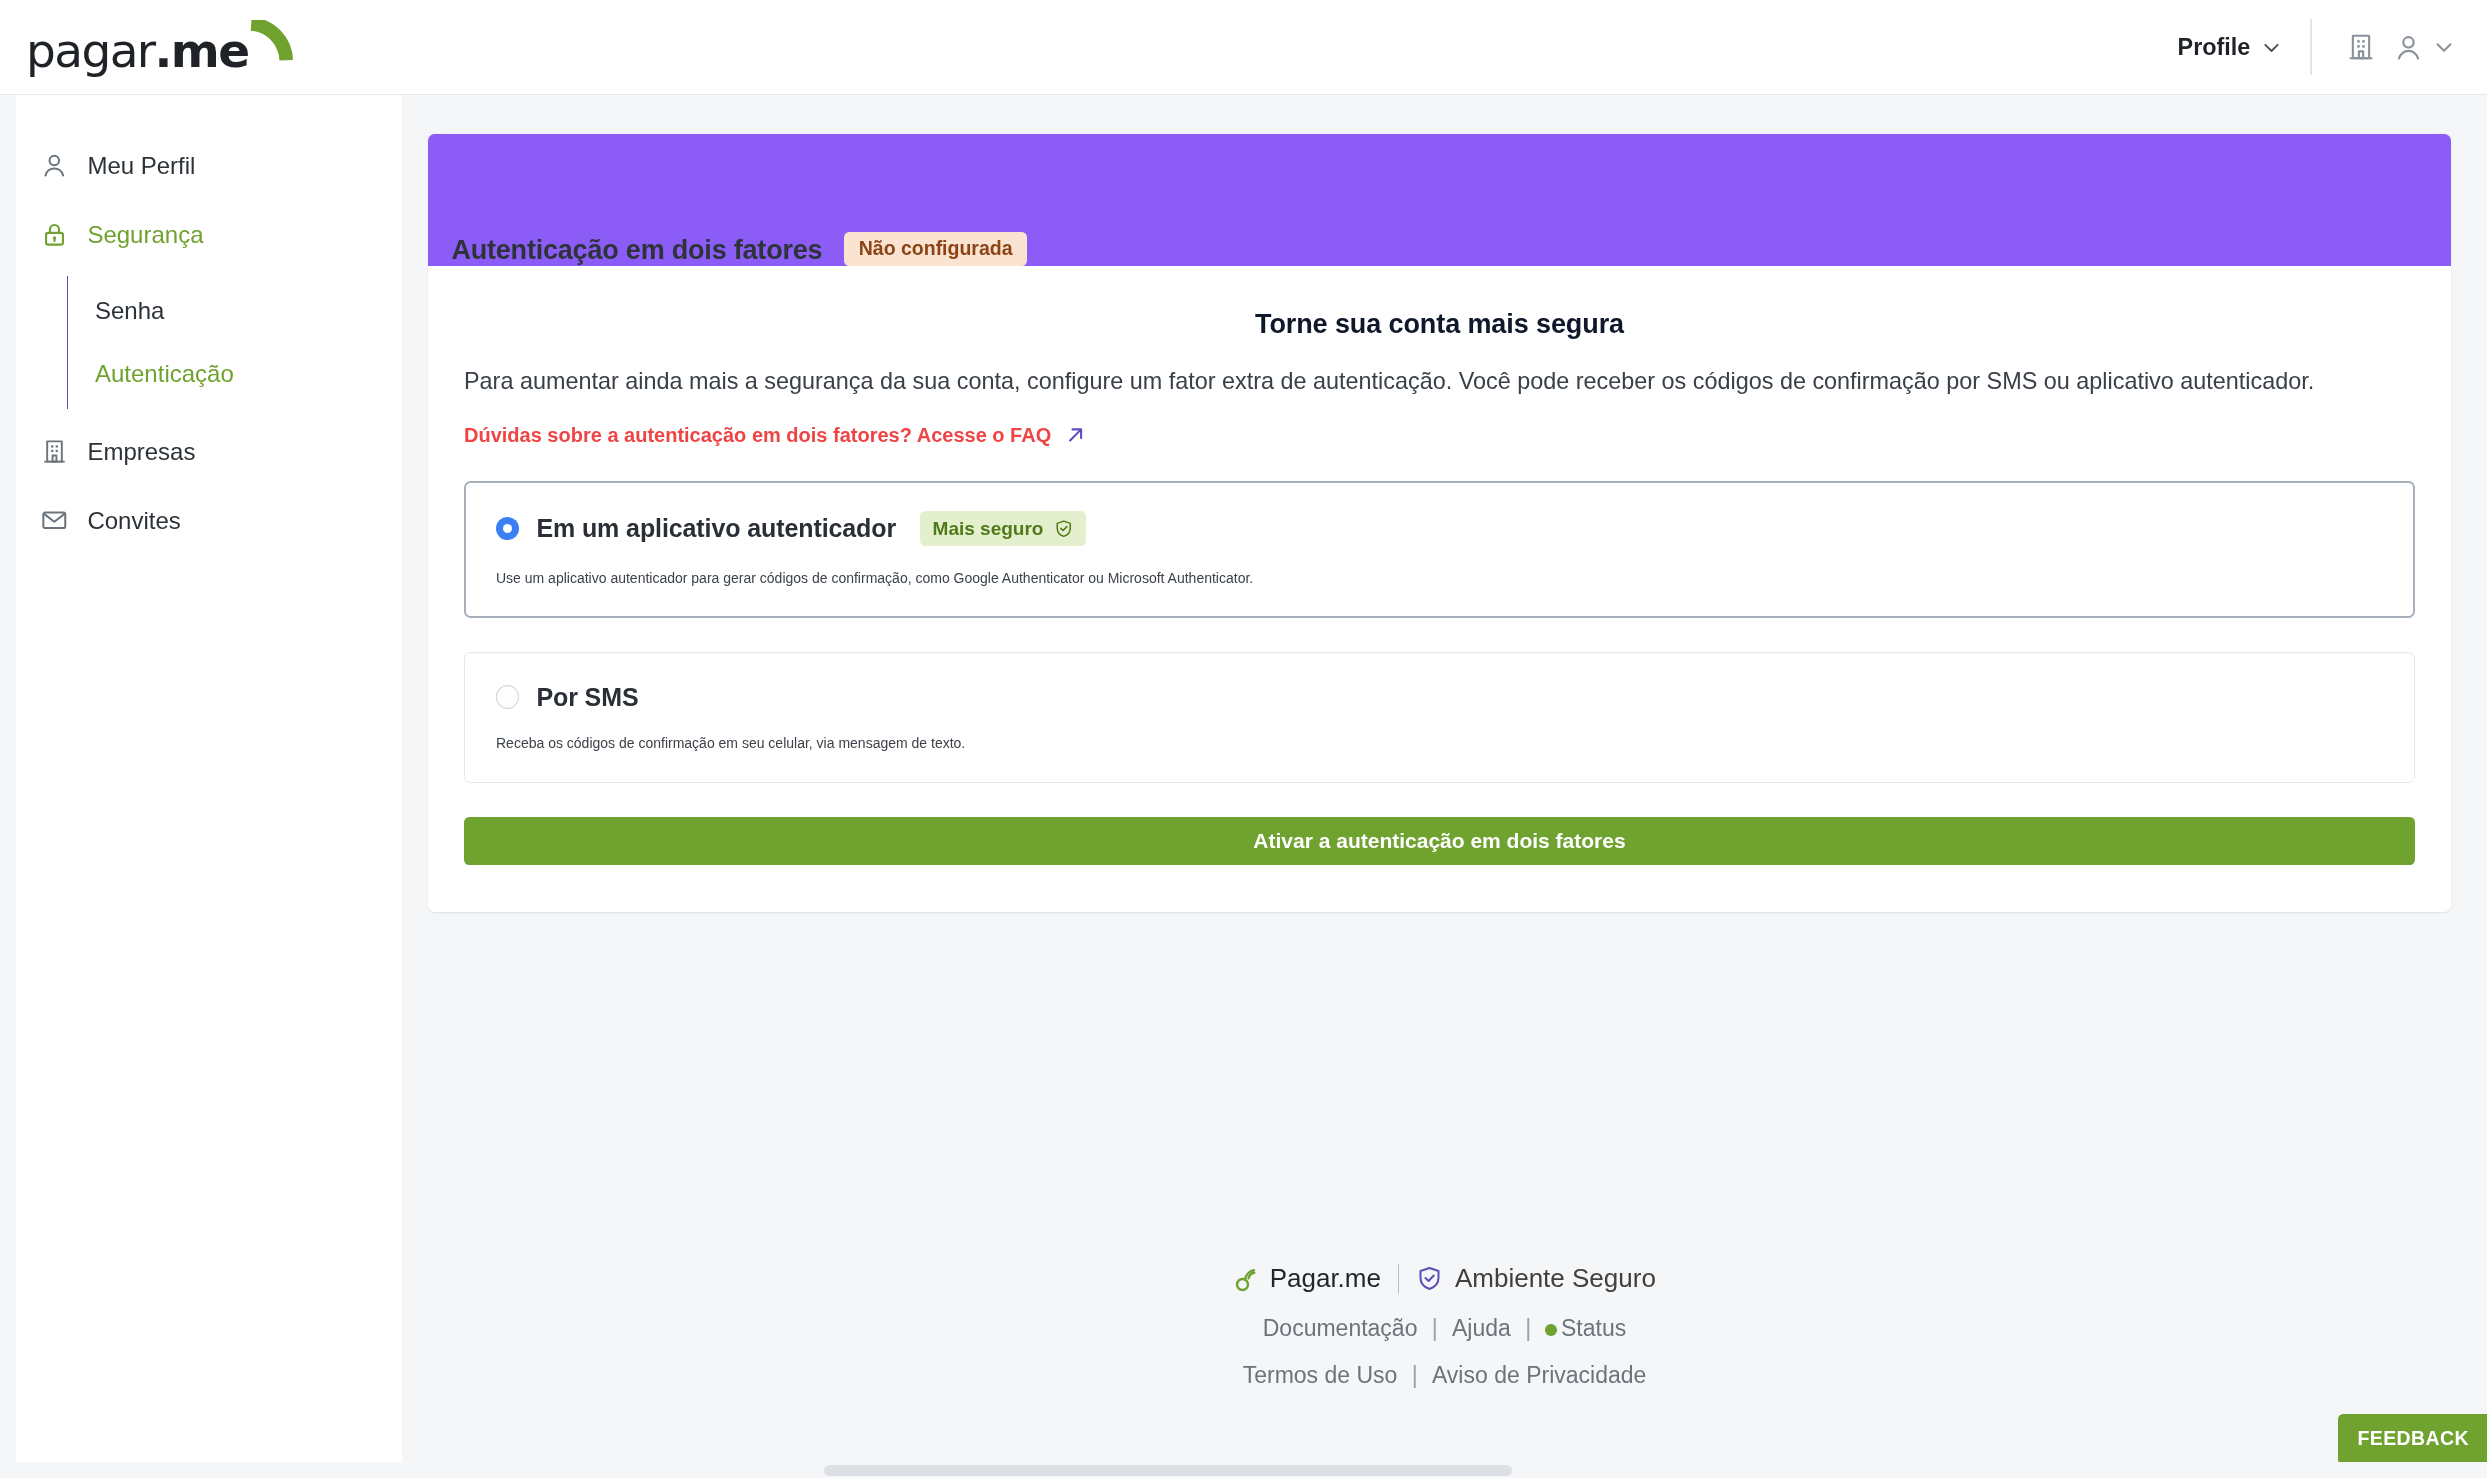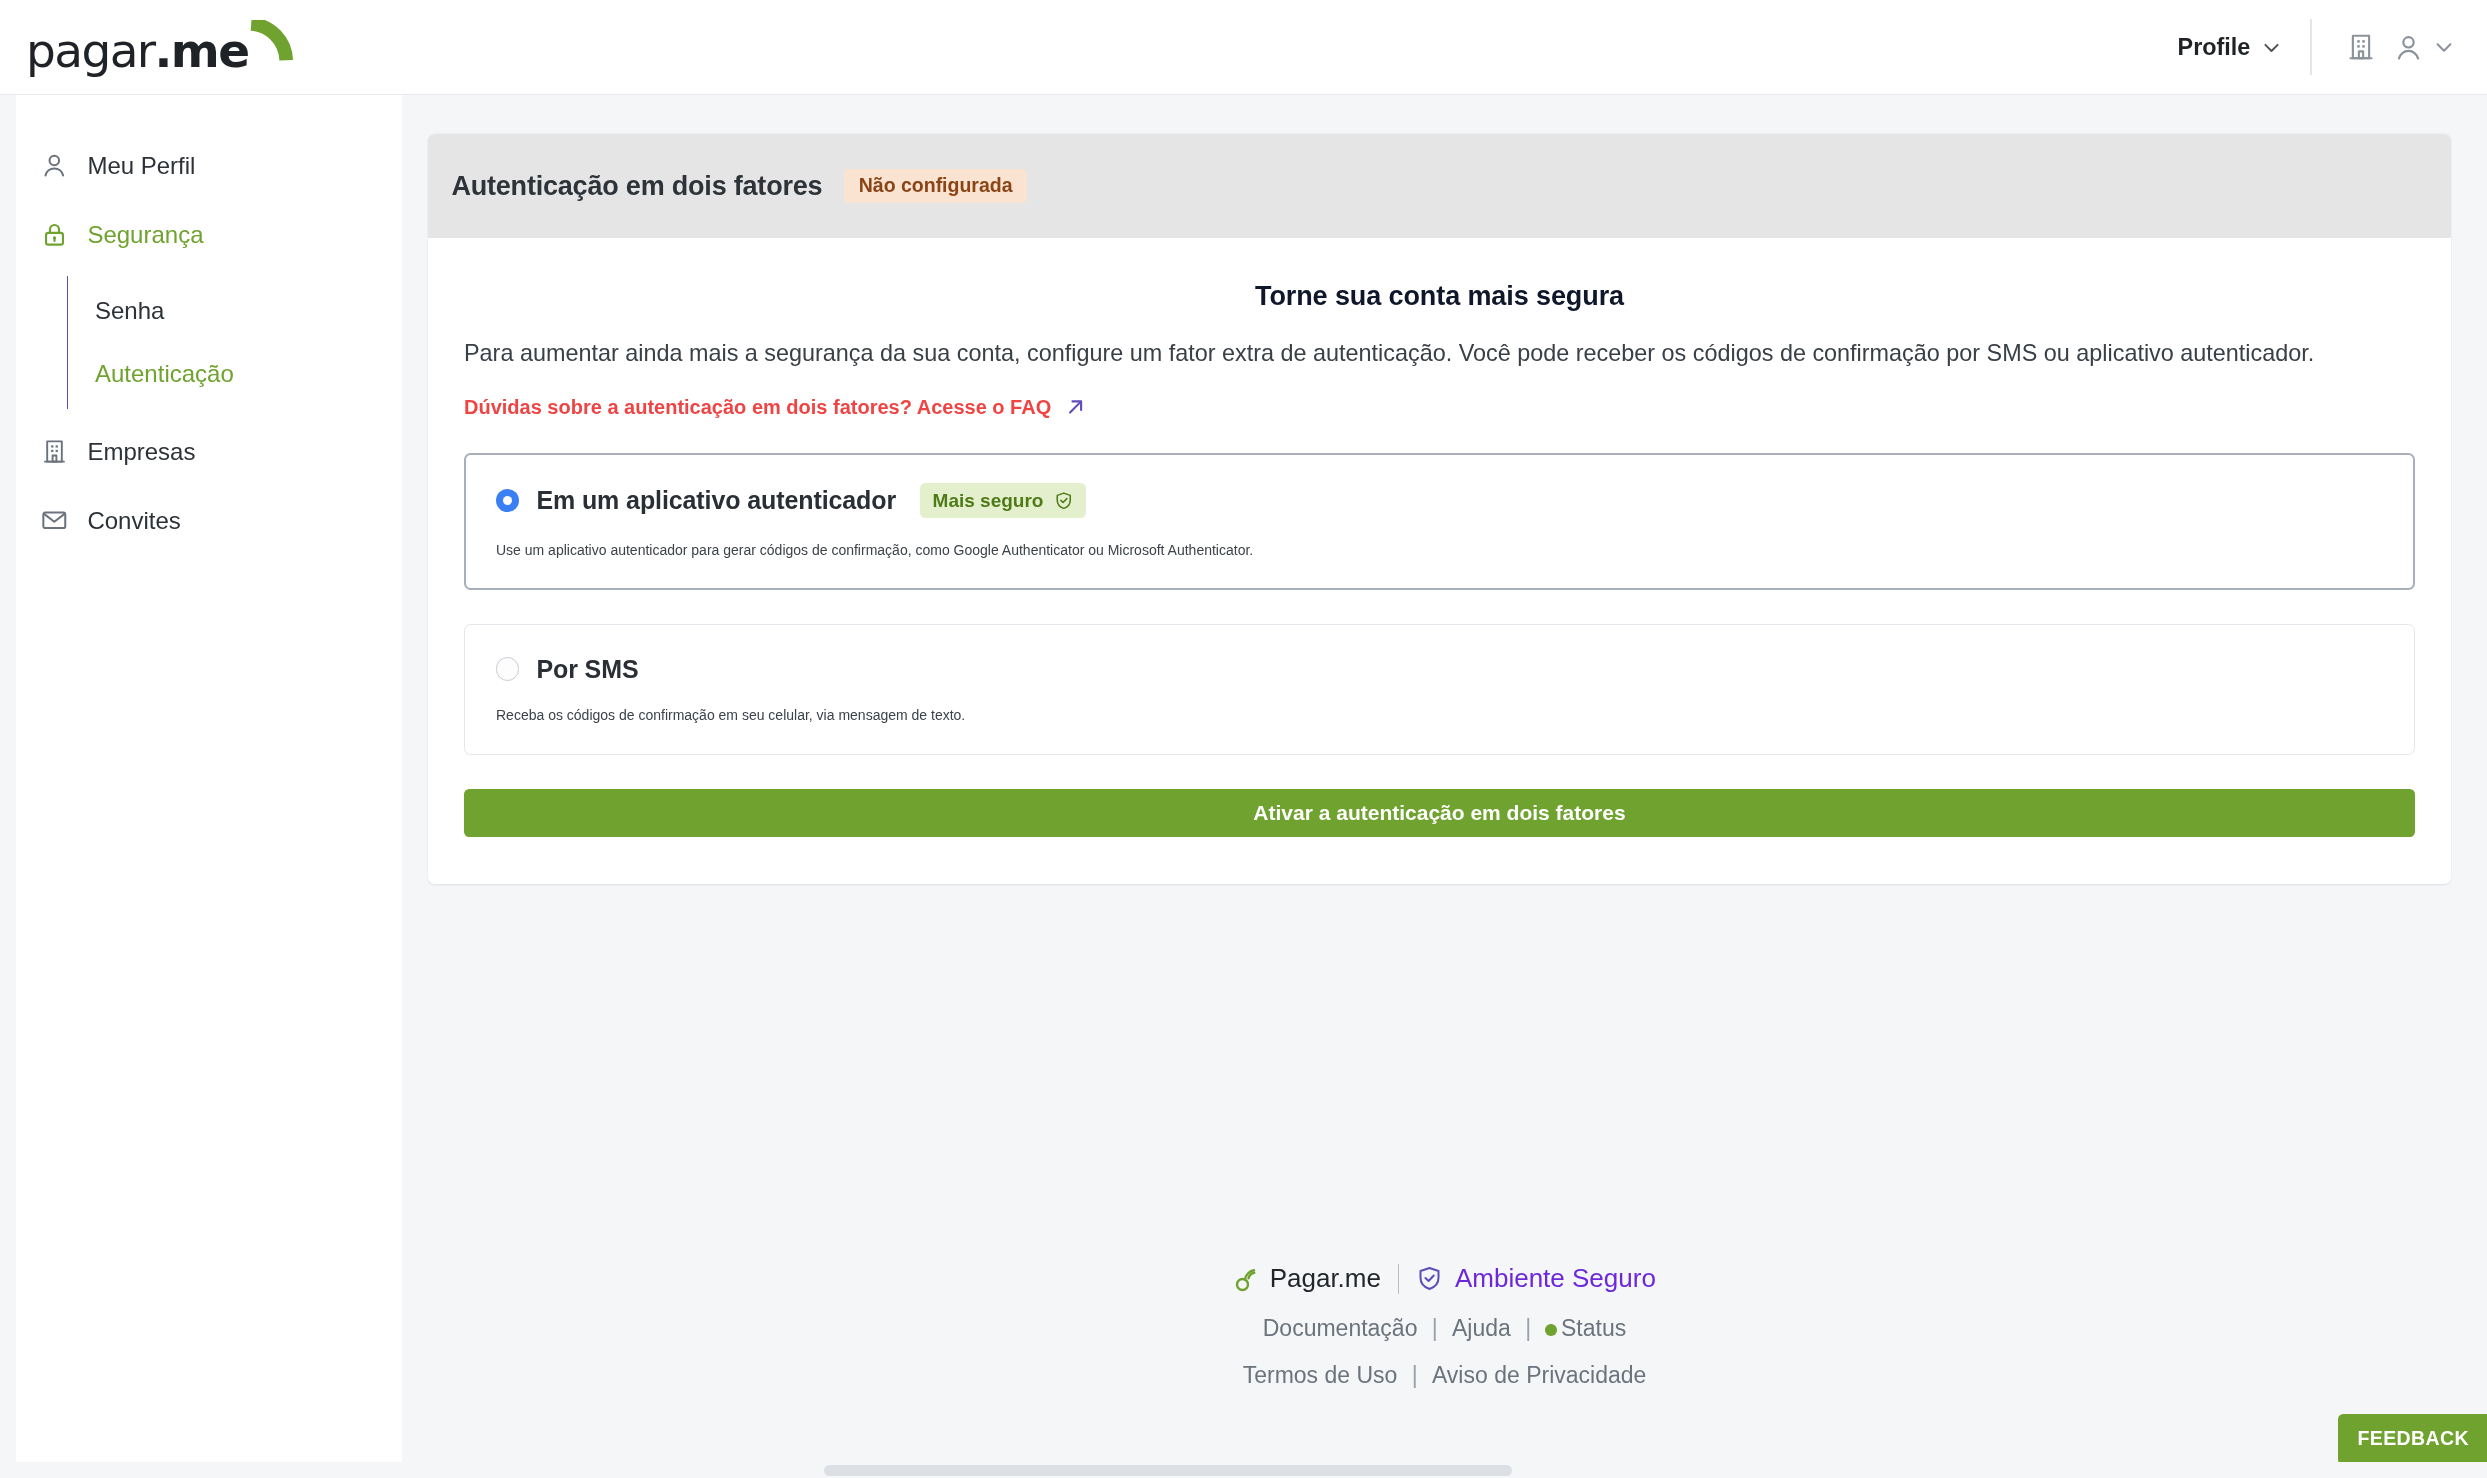--- a/index.html
+++ b/index.html
@@ -79,23 +79,23 @@
   }
 
   .card {
     margin: 39px 36px 0 26px;
     background: #ffffff;
     border-radius: 6.5px;
     box-shadow: 0 0.6px 1.9px rgba(20,25,35,0.10);
     overflow: hidden;
   }
   .card-head {
-    background: #e5e5e5;
-    height: 104px;
-    display: flex; align-items: center; gap: 22px;
+    background: #8b5cf6;
+    height: 132px;
+    display: flex; align-items: flex-end; gap: 22px;
     padding: 0 23.4px;
   }
   .card-title { font-size: 27px; font-weight: 700; color: #2e3339; letter-spacing: -0.2px; }
   .badge-warn {
     background: #fae3d0; color: #8a4416;
     font-size: 19.5px; font-weight: 700;
     padding: 7.1px 14.3px; border-radius: 5.2px; line-height: 1;
   }
 
   .card-body { padding: 43px 36px 47px 36px; }
@@ -151,21 +151,21 @@
   
   .footer {
     position: absolute; left: 402px; top: 1272px;
     width: 2085px;
     display: flex; flex-direction: column; align-items: center; gap: 0;
   }
   .footer-row1 { display: flex; align-items: center; gap: 17px; }
   .footer-brand { display: flex; align-items: center; gap: 6.5px; }
   .footer-brand-text { font-size: 26px; color: #22262b; }
   .fdiv { width: 1.3px; height: 30px; background: #b9bfc6; }
-  .footer-secure { display: flex; align-items: center; gap: 11.7px; font-size: 26px; color: #6d28d9; }
+  .footer-secure { display: flex; align-items: center; gap: 11.7px; font-size: 26px; color: #404040; }
   .footer-links {
     display: flex; align-items: center; gap: 14.3px;
     margin-top: 21px; font-size: 23px; color: #6b737c;
   }
   .footer-links a { color: #6b737c; text-decoration: none; cursor: pointer; }
   .footer-links .sep { color: #9aa1a9; }
   .status-dot { width: 11.7px; height: 11.7px; border-radius: 50%; background: #6fa22e; display: inline-block; margin-right: 3.9px; }
   .footer-links2 { margin-top: 19.5px; }
 
   

